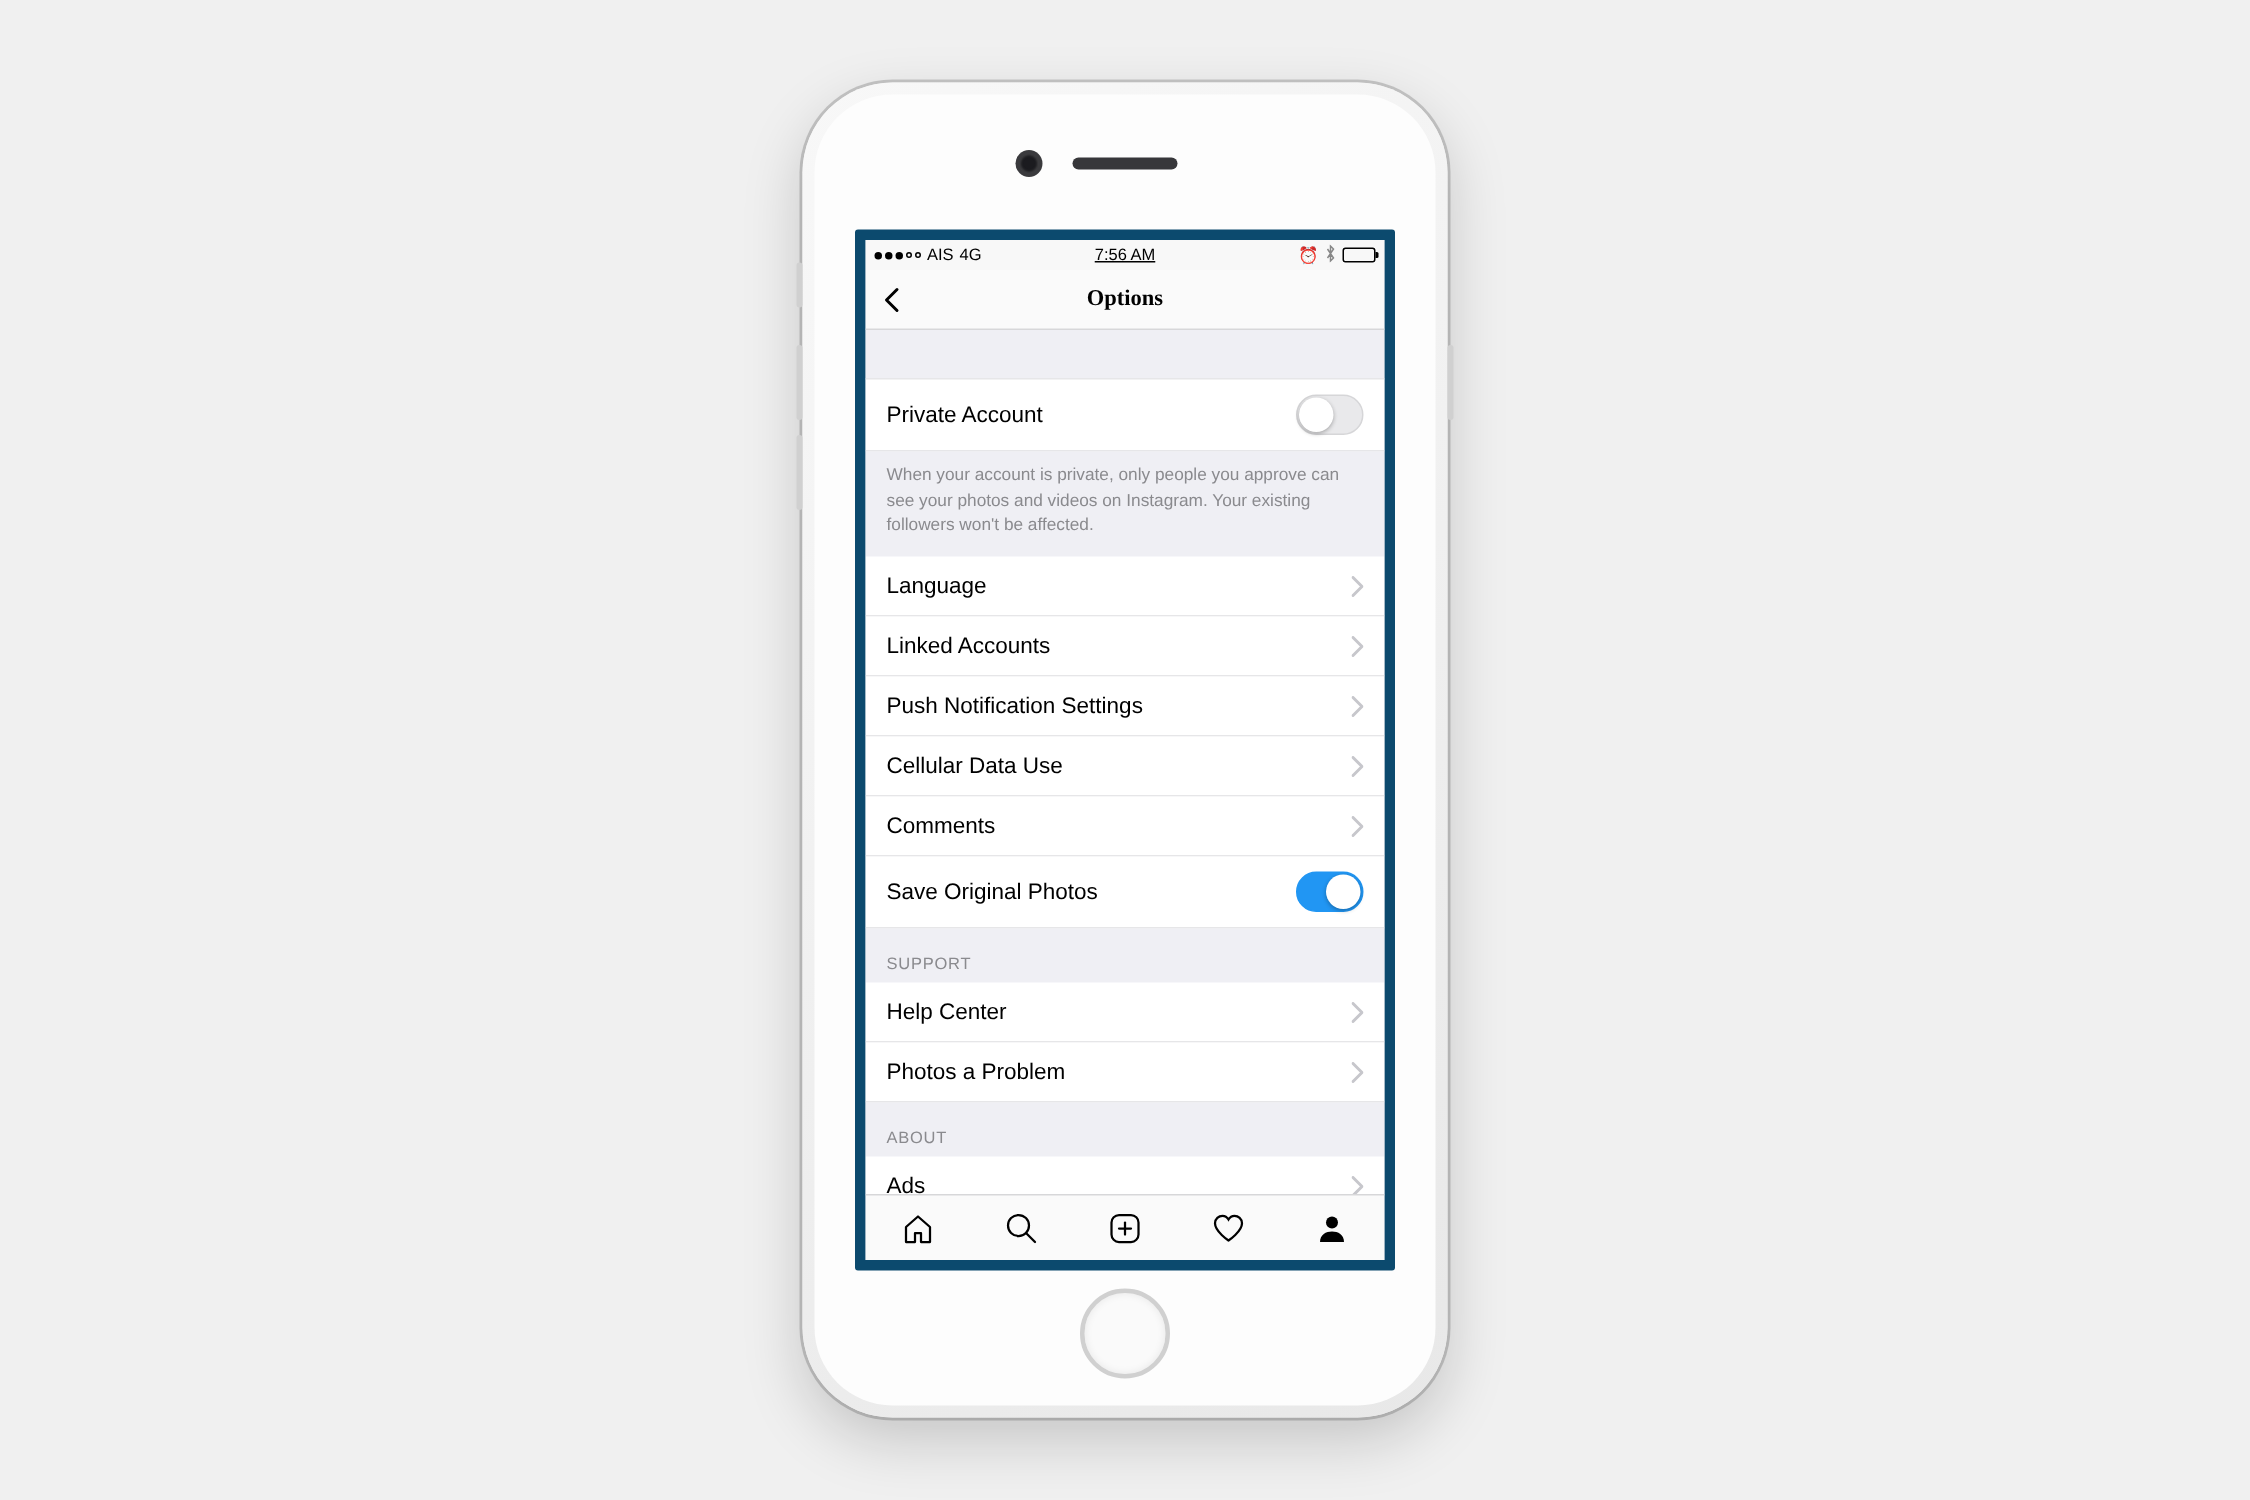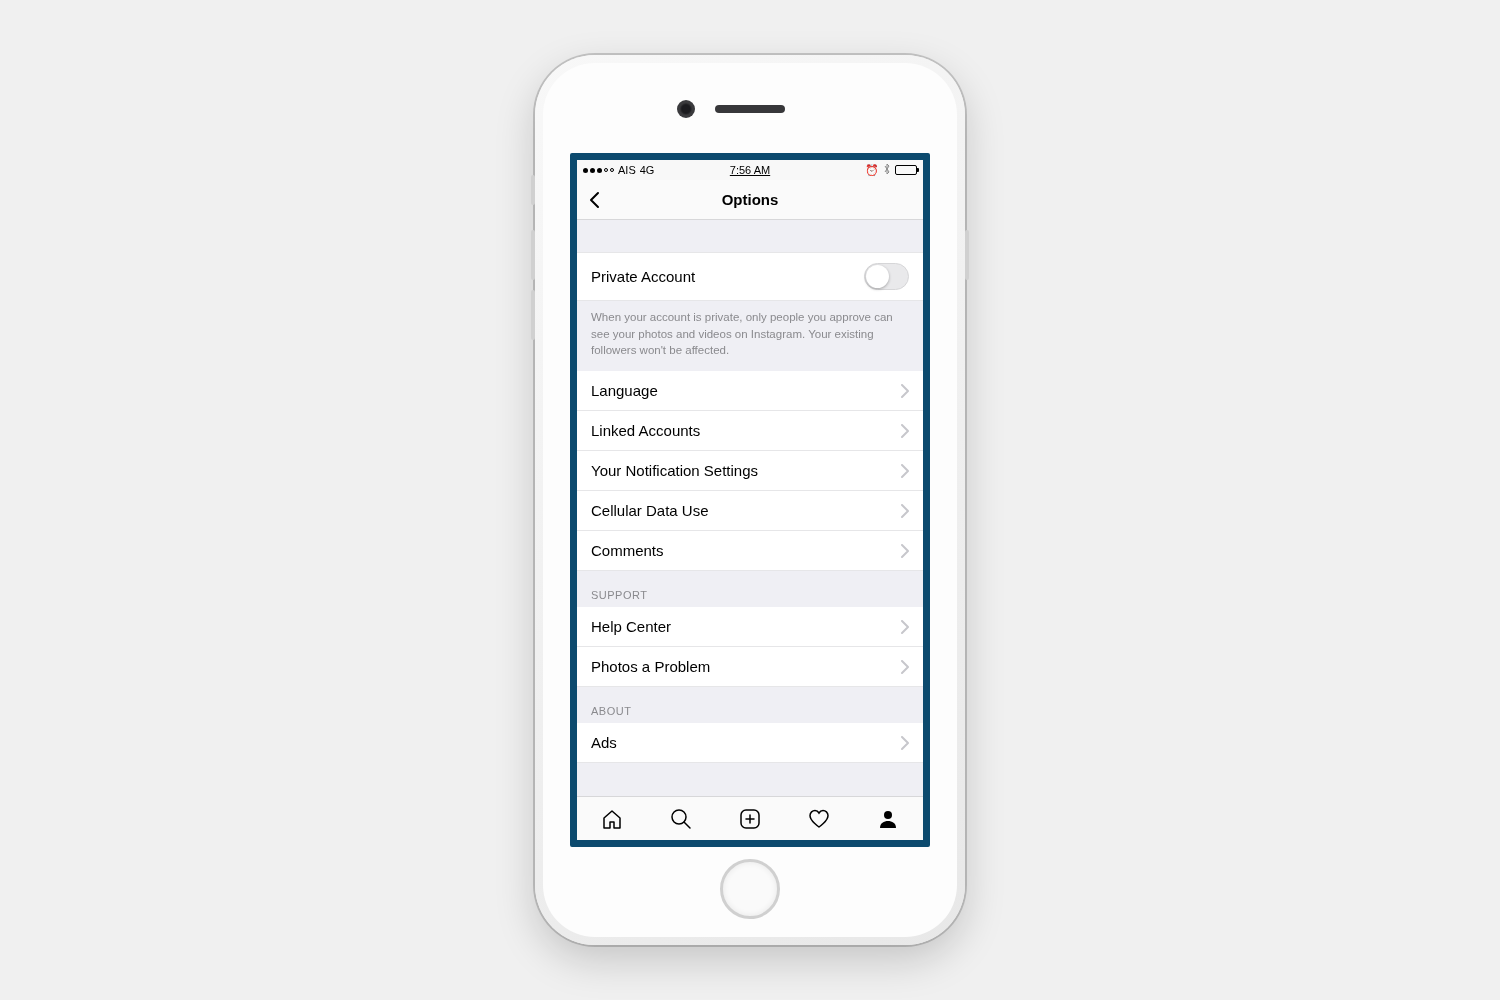--- a/index.html
+++ b/index.html
@@ -93,20 +93,21 @@
 
   
   .nav-bar {
     height:40px;
     background:#fafafa;
     border-bottom:1px solid #d7d7d9;
     display:flex;
     align-items:center;
     justify-content:center;
     position:relative;
+    font-family:Liberation Serif, serif;
   }
   .nav-title { font-size:15px; font-weight:600; color:#000; }
   .nav-back {
     position:absolute; left:8px; top:50%; transform:translateY(-50%);
     width:20px; height:20px;
   }
   .nav-back svg { width:100%; height:100%; }
 
   
   .content { flex:1; overflow:hidden; background:#efeff4; }
@@ -235,21 +236,21 @@
         </div>
         <div class="row">
           <span class="row-label">Linked Accounts</span>
           <span class="chevron">
               <svg viewBox="0 0 8 14">
                 <path d="M1 1 L7 7 L1 13" stroke="#c7c7cc" stroke-width="2" fill="none" stroke-linecap="round" stroke-linejoin="round"></path>
               </svg>
             </span>
         </div>
         <div class="row">
-          <span class="row-label">Your Notification Settings</span>
+          <span class="row-label">Push Notification Settings</span>
           <span class="chevron">
               <svg viewBox="0 0 8 14">
                 <path d="M1 1 L7 7 L1 13" stroke="#c7c7cc" stroke-width="2" fill="none" stroke-linecap="round" stroke-linejoin="round"></path>
               </svg>
             </span>
         </div>
         <div class="row">
           <span class="row-label">Cellular Data Use</span>
           <span class="chevron">
               <svg viewBox="0 0 8 14">
@@ -257,20 +258,26 @@
               </svg>
             </span>
         </div>
         <div class="row">
           <span class="row-label">Comments</span>
           <span class="chevron">
               <svg viewBox="0 0 8 14">
                 <path d="M1 1 L7 7 L1 13" stroke="#c7c7cc" stroke-width="2" fill="none" stroke-linecap="round" stroke-linejoin="round"></path>
               </svg>
             </span>
+        </div>
+        <div class="row">
+          <span class="row-label">Save Original Photos</span>
+          <div class="toggle on">
+              <div class="knob"></div>
+            </div>
         </div>
 
         <div class="section-header">SUPPORT</div>
         <div class="row">
           <span class="row-label">Help Center</span>
           <span class="chevron">
               <svg viewBox="0 0 8 14">
                 <path d="M1 1 L7 7 L1 13" stroke="#c7c7cc" stroke-width="2" fill="none" stroke-linecap="round" stroke-linejoin="round"></path>
               </svg>
             </span>

